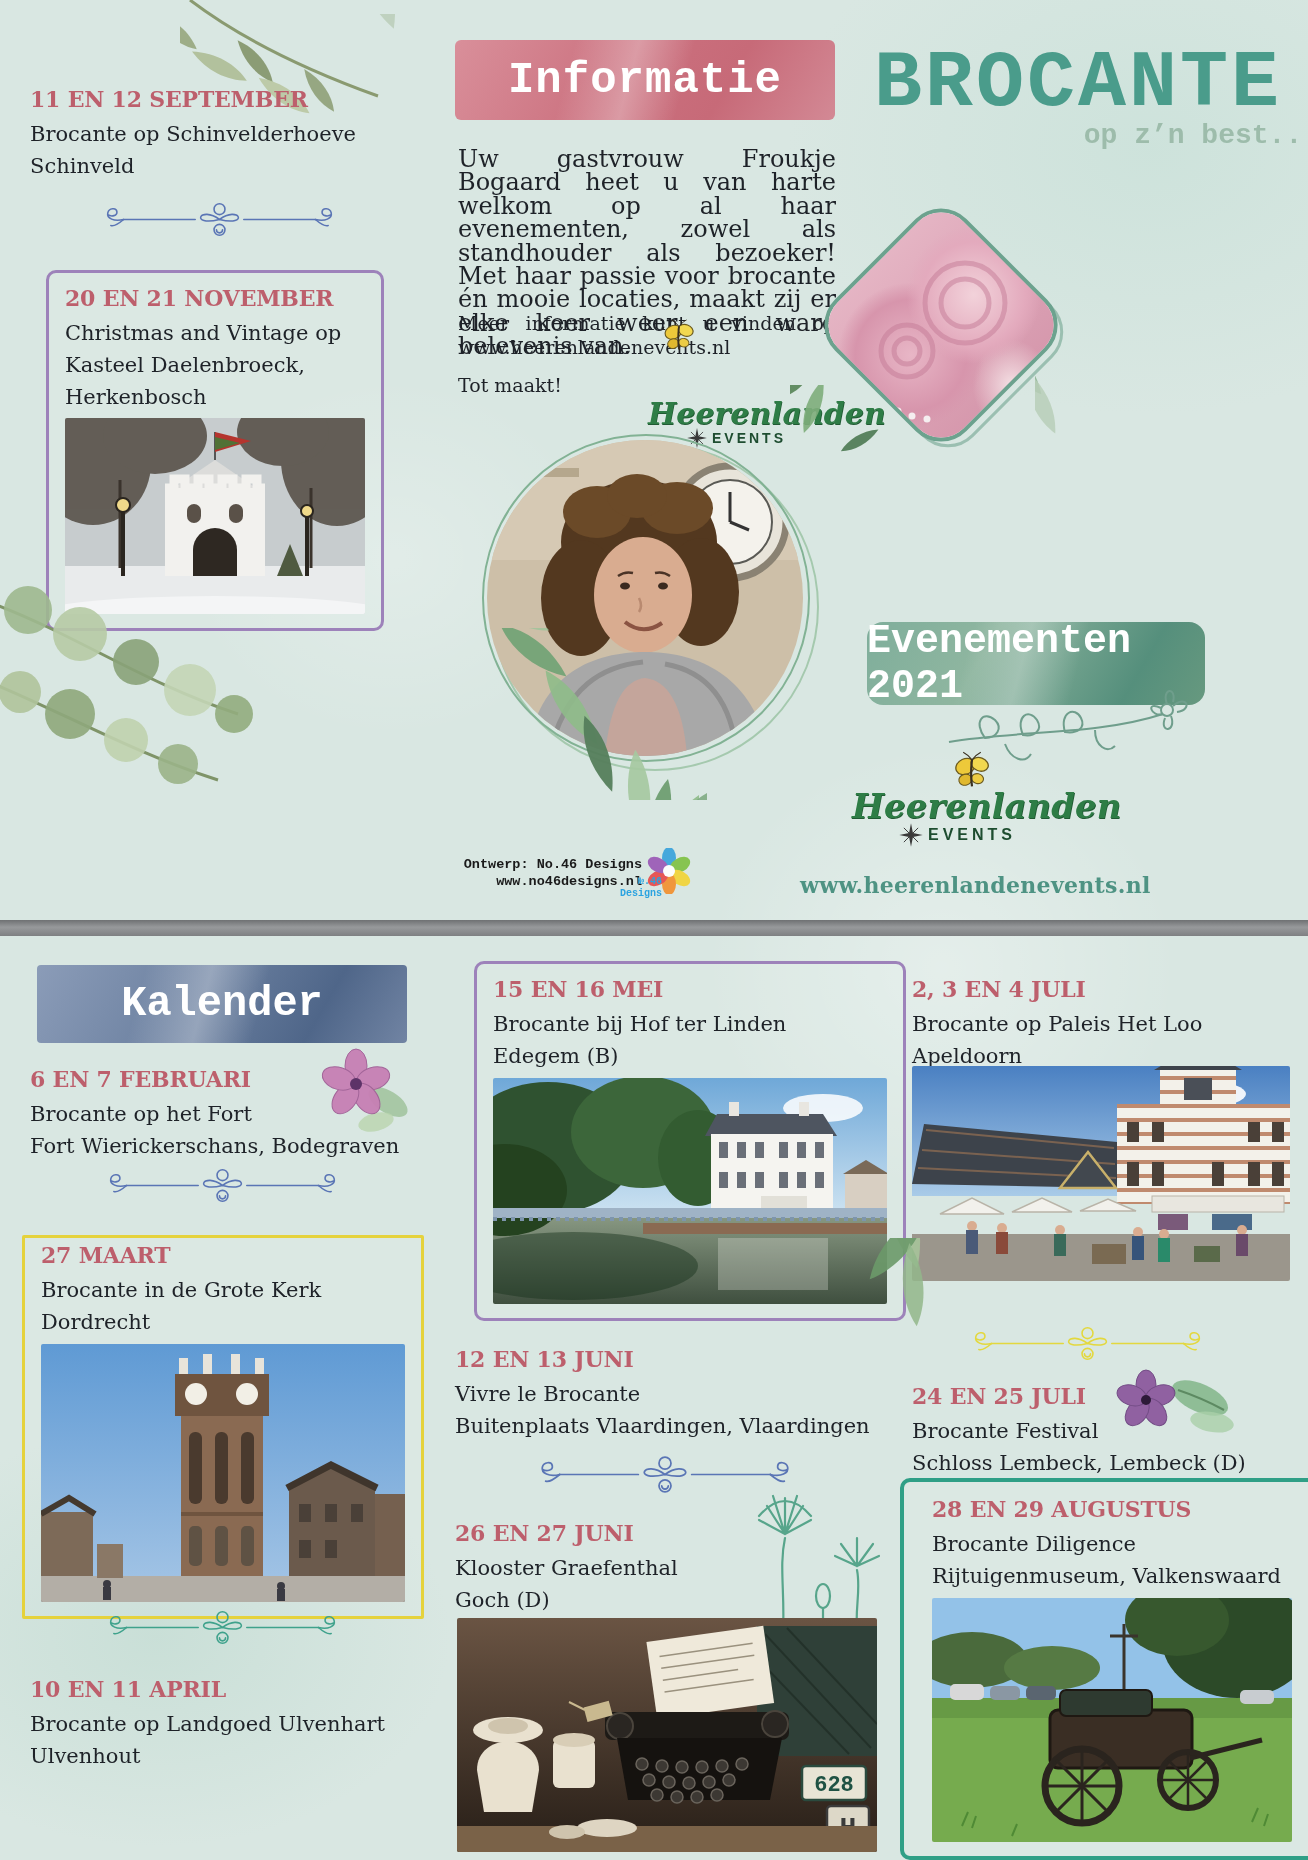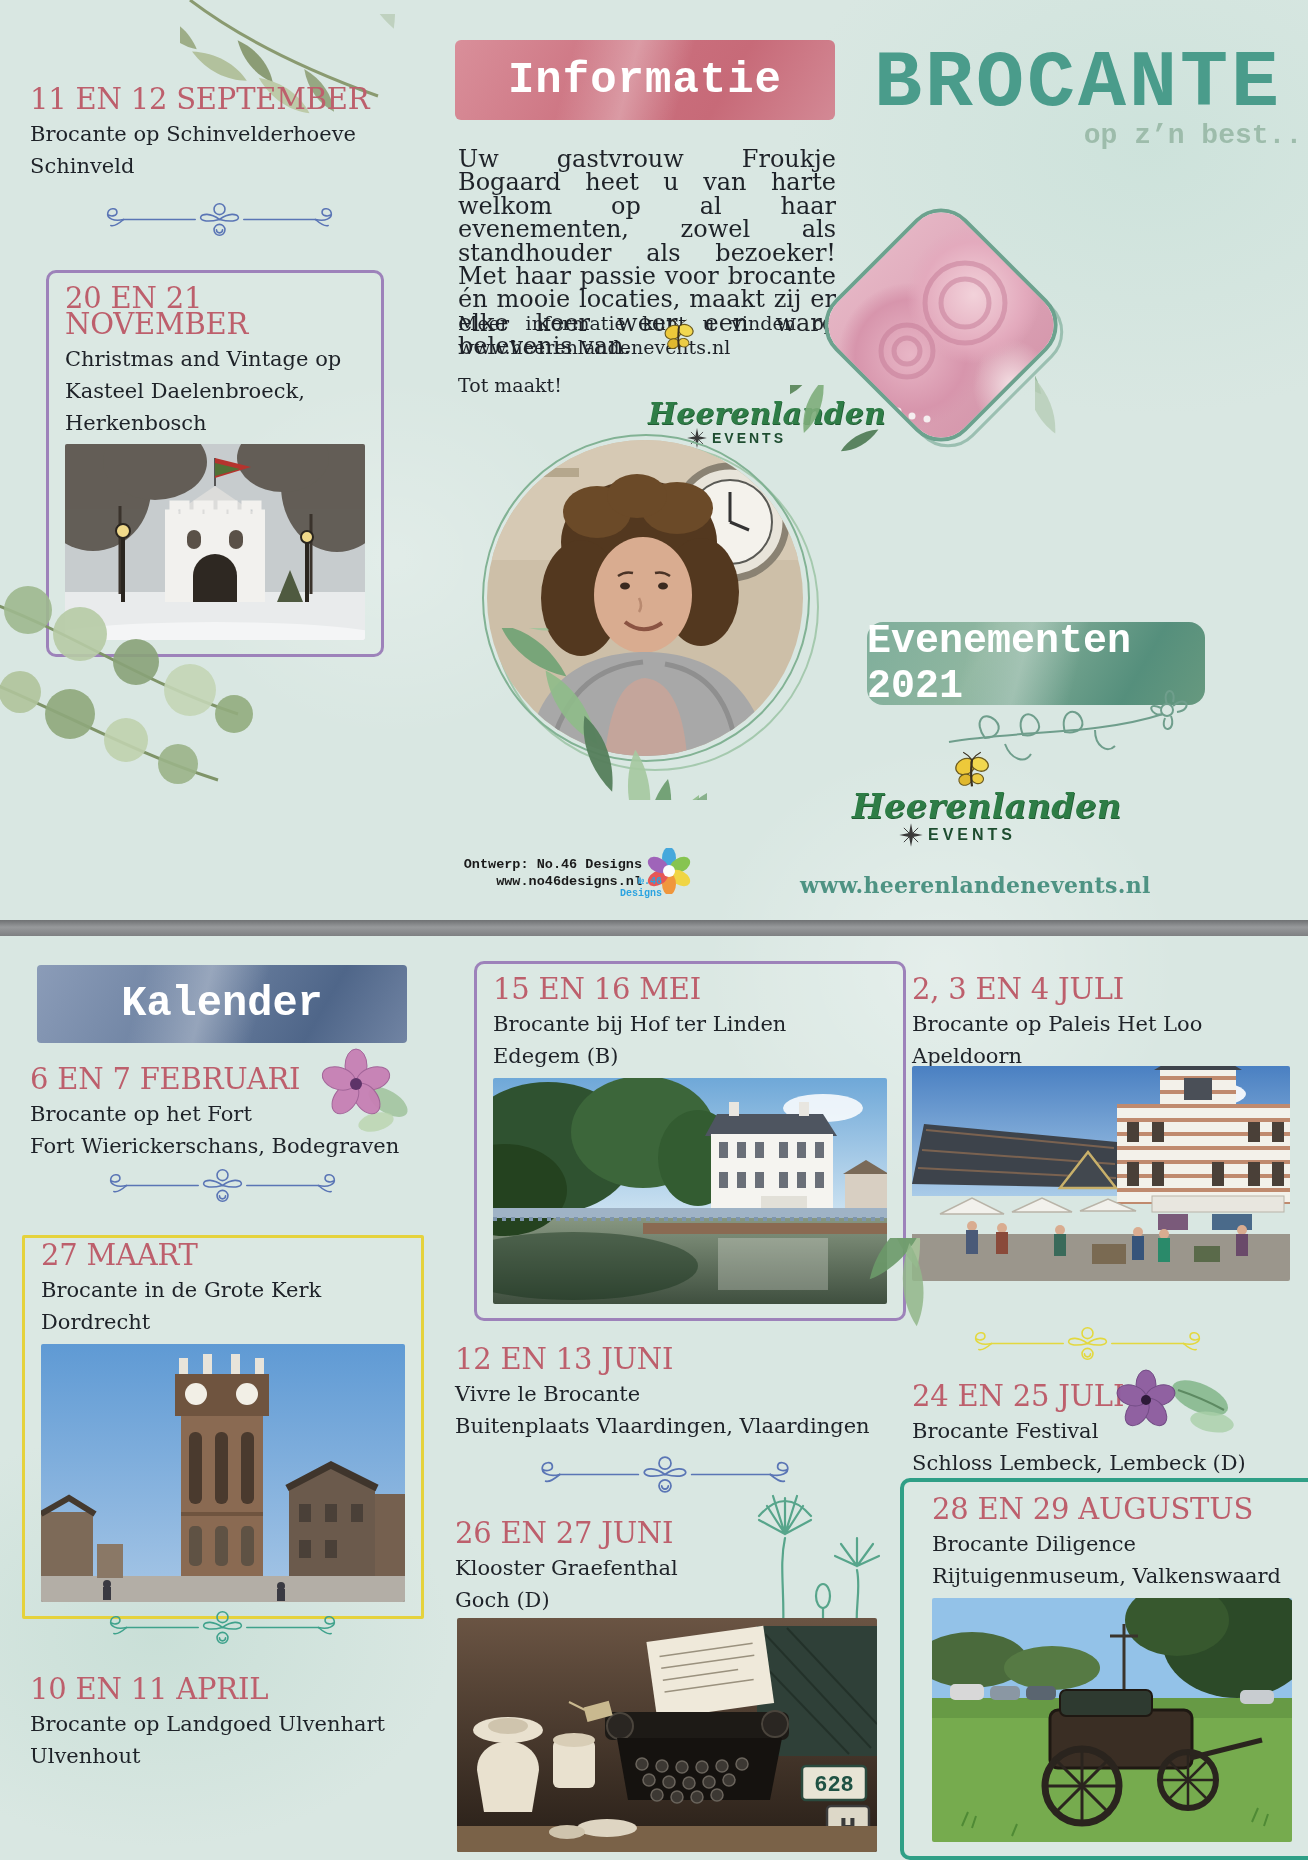--- a/index.html
+++ b/index.html
@@ -6,21 +6,21 @@
   .canvas{position:relative;width:1308px;height:1860px;overflow:hidden;
     font-family:"DejaVu Serif",serif;
     background:
       radial-gradient(420px 300px at 12% 88%, rgba(165,205,190,.30), transparent 70%),
       radial-gradient(520px 380px at 88% 8%, rgba(186,219,208,.38), transparent 70%),
       radial-gradient(340px 320px at 72% 52%, rgba(255,255,255,.30), transparent 70%),
       radial-gradient(300px 260px at 30% 30%, rgba(255,255,255,.22), transparent 70%),
       #d9e7e2;}
   .abs{position:absolute;}
   
-  .ev-date{font-weight:400;font-size:29px;color:#bd5f6c;letter-spacing:-.2px;line-height:26px;margin-bottom:6px;}
+  .ev-date{font-weight:700;font-size:22px;color:#bd5f6c;letter-spacing:-.2px;line-height:26px;margin-bottom:6px;}
   .ev-line{font-size:21px;color:#1e2228;line-height:32px;}
   .event{position:absolute;}
   .boxed{position:absolute;background:rgba(255,255,255,.06);}
   .box-purple{border:3px solid #9d82ba;border-radius:10px;padding:12px 16px 14px;margin-left:24px;}
   .box-yellow{border:3px solid #e5d23c;border-radius:2px;padding:4px 16px 14px;}
   .box-teal{border:4px solid #2f9f86;border-radius:10px;padding:14px 28px 14px;}
   .mono{font-family:"Liberation Mono",monospace;font-weight:700;}
   .banner{position:absolute;display:flex;align-items:center;justify-content:center;color:#fff;}
   #banner-info{left:455px;top:40px;width:380px;height:80px;border-radius:6px;font-size:44px;letter-spacing:1px;
     background:linear-gradient(105deg, rgba(255,255,255,0) 30%, rgba(255,255,255,.30) 46%, rgba(255,255,255,0) 60%),

